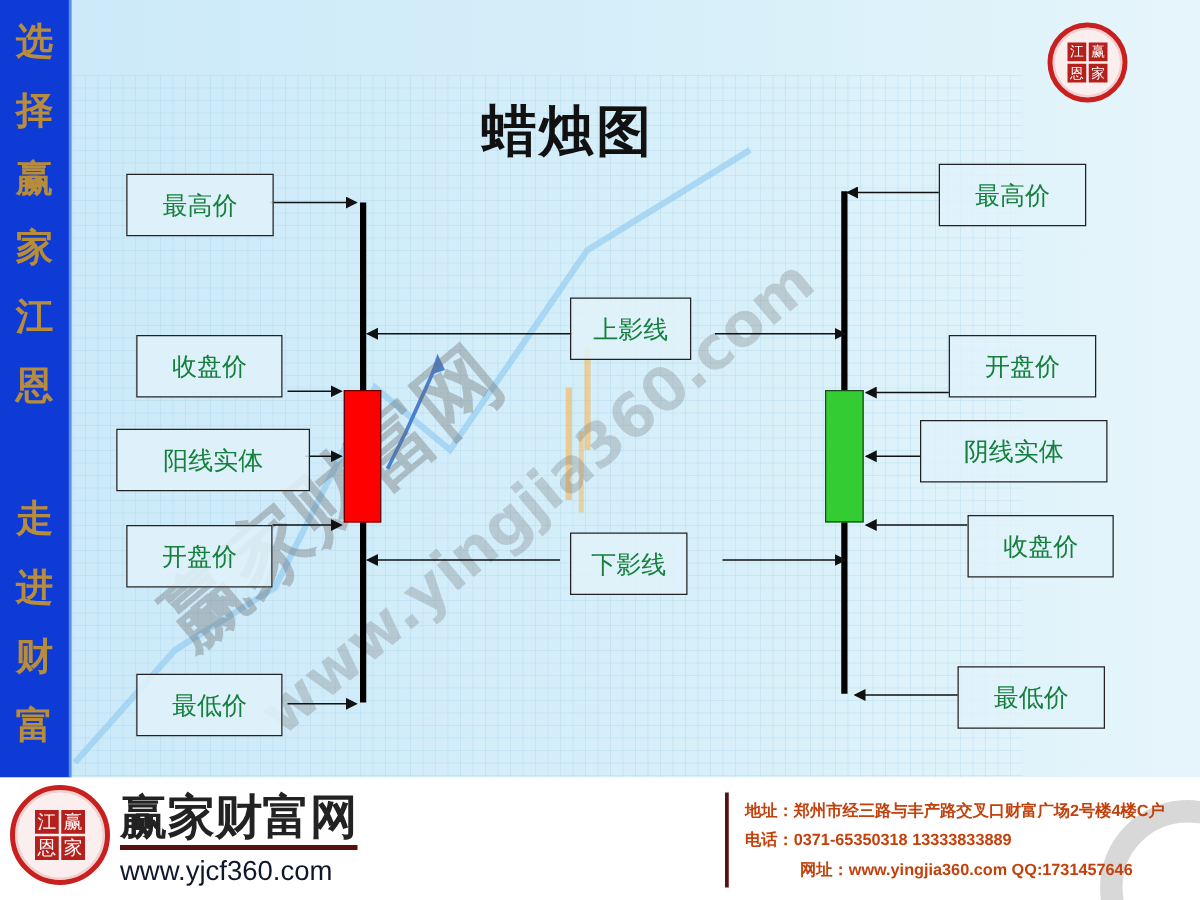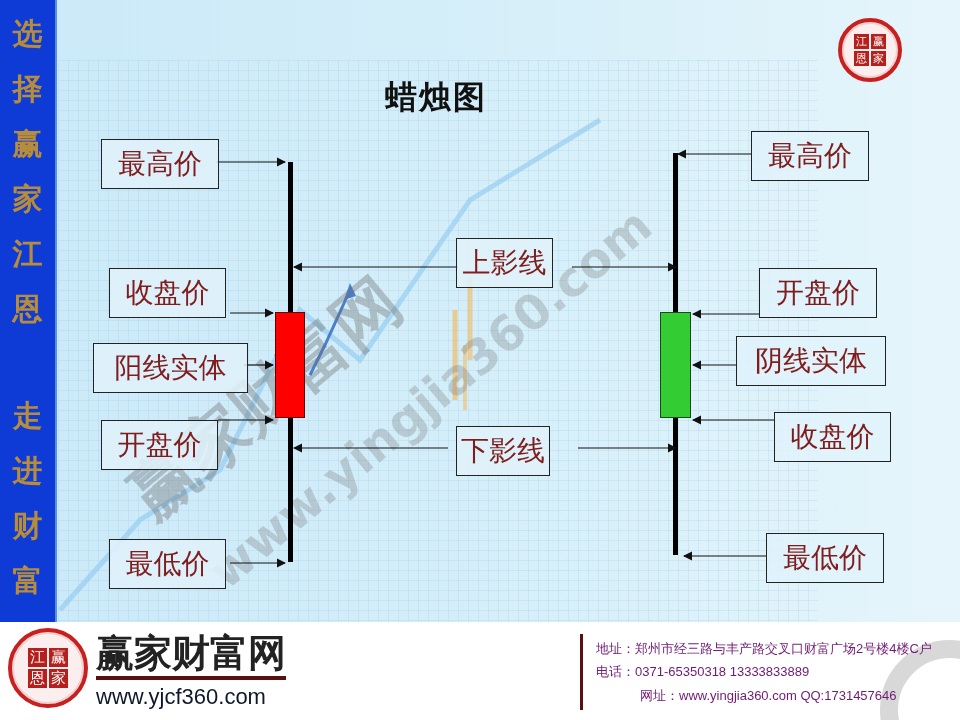--- a/index.html
+++ b/index.html
@@ -21,43 +21,43 @@
 
   .seal { position: absolute; width: 64px; height: 64px; border-radius: 50%;
     border: 4px solid #c8201e; box-shadow: 0 0 0 2px #f1d0cf inset; background: #fbeeee;
     display: grid; grid-template-columns: 1fr 1fr; grid-template-rows: 1fr 1fr; padding: 12px; gap: 2px; }
   .seal span { background: #b5201c; color: #fff; font-size: 11px; font-family: "DejaVu Serif", serif;
     display: flex; align-items: center; justify-content: center; }
   .seal-top { left: 838px; top: 18px; }
   .seal-bot { left: 8px; top: 628px; width: 80px; height: 80px; padding: 16px; }
   .seal-bot span { font-size: 15px; }
 
-  .title { position: absolute; left: 385px; top: 76px; font-size: 32px; font-weight: bold; color: #111;
+  .title { position: absolute; left: 385px; top: 76px; font-size: 44px; font-weight: bold; color: #111;
     font-family: "DejaVu Sans", sans-serif; letter-spacing: 2px; }
 
   .label { position: absolute; border: 1.5px solid #222; background: rgba(225,242,250,0.85);
-    color: #7f1d1d; font-family: "DejaVu Serif", serif; font-size: 28px; display: flex; align-items: center; justify-content: center; height: 50px; }
+    color: #15803d; font-family: "DejaVu Serif", serif; font-size: 20px; display: flex; align-items: center; justify-content: center; height: 50px; }
 
   .wick { position: absolute; width: 5px; background: #000; }
   .body-red { position: absolute; left: 275px; top: 312px; width: 30px; height: 106px; background: #ff0000; border: 1px solid #600; }
   .body-green { position: absolute; left: 660px; top: 312px; width: 31px; height: 106px; background: #33cc33; border: 1px solid #1a4a1a; }
 
   svg.arrows { position: absolute; left: 0; top: 0; }
 
   .watermark { position: absolute; left: 80px; top: 190px; font-size: 66px; font-weight: bold; color: rgba(110,110,110,0.38);
     transform: rotate(-40deg); transform-origin: left top; white-space: nowrap; pointer-events: none; top: 470px; left: 110px; }
   .watermark2 { position: absolute; font-size: 48px; font-weight: bold; color: rgba(120,120,120,0.3);
     transform: rotate(-40deg); white-space: nowrap; left: 150px; top: 370px; pointer-events: none; }
 
   .footer { position: absolute; left: 0; top: 622px; width: 960px; height: 98px; background: #fff; }
   .brand-name { position: absolute; left: 96px; top: 628px; font-size: 38px; font-weight: bold; color: #222; font-family: "DejaVu Sans", sans-serif; }
   .brand-line { position: absolute; left: 96px; top: 676px; width: 190px; height: 4px; background: #5a1010; }
   .brand-url { position: absolute; left: 96px; top: 684px; font-size: 22px; color: #0f172a; font-family: "Liberation Sans", sans-serif; }
   .vdivider { position: absolute; left: 580px; top: 634px; width: 3px; height: 76px; background: #5a1010; }
-  .info { position: absolute; left: 596px; font-size: 13px; font-weight: normal; color: #701a75; font-family: "Liberation Sans", sans-serif; }
+  .info { position: absolute; left: 596px; font-size: 13px; font-weight: bold; color: #c2410c; font-family: "Liberation Sans", sans-serif; }
   .swirl { position: absolute; left: 880px; top: 640px; width: 140px; height: 140px; border-radius: 50%; border: 18px solid #d8d8d8; }
 </style>
 </head>
 <body>
 
 <div class="slide">
   <div class="grid"></div>
 </div>
 
 <div class="sidebar">

